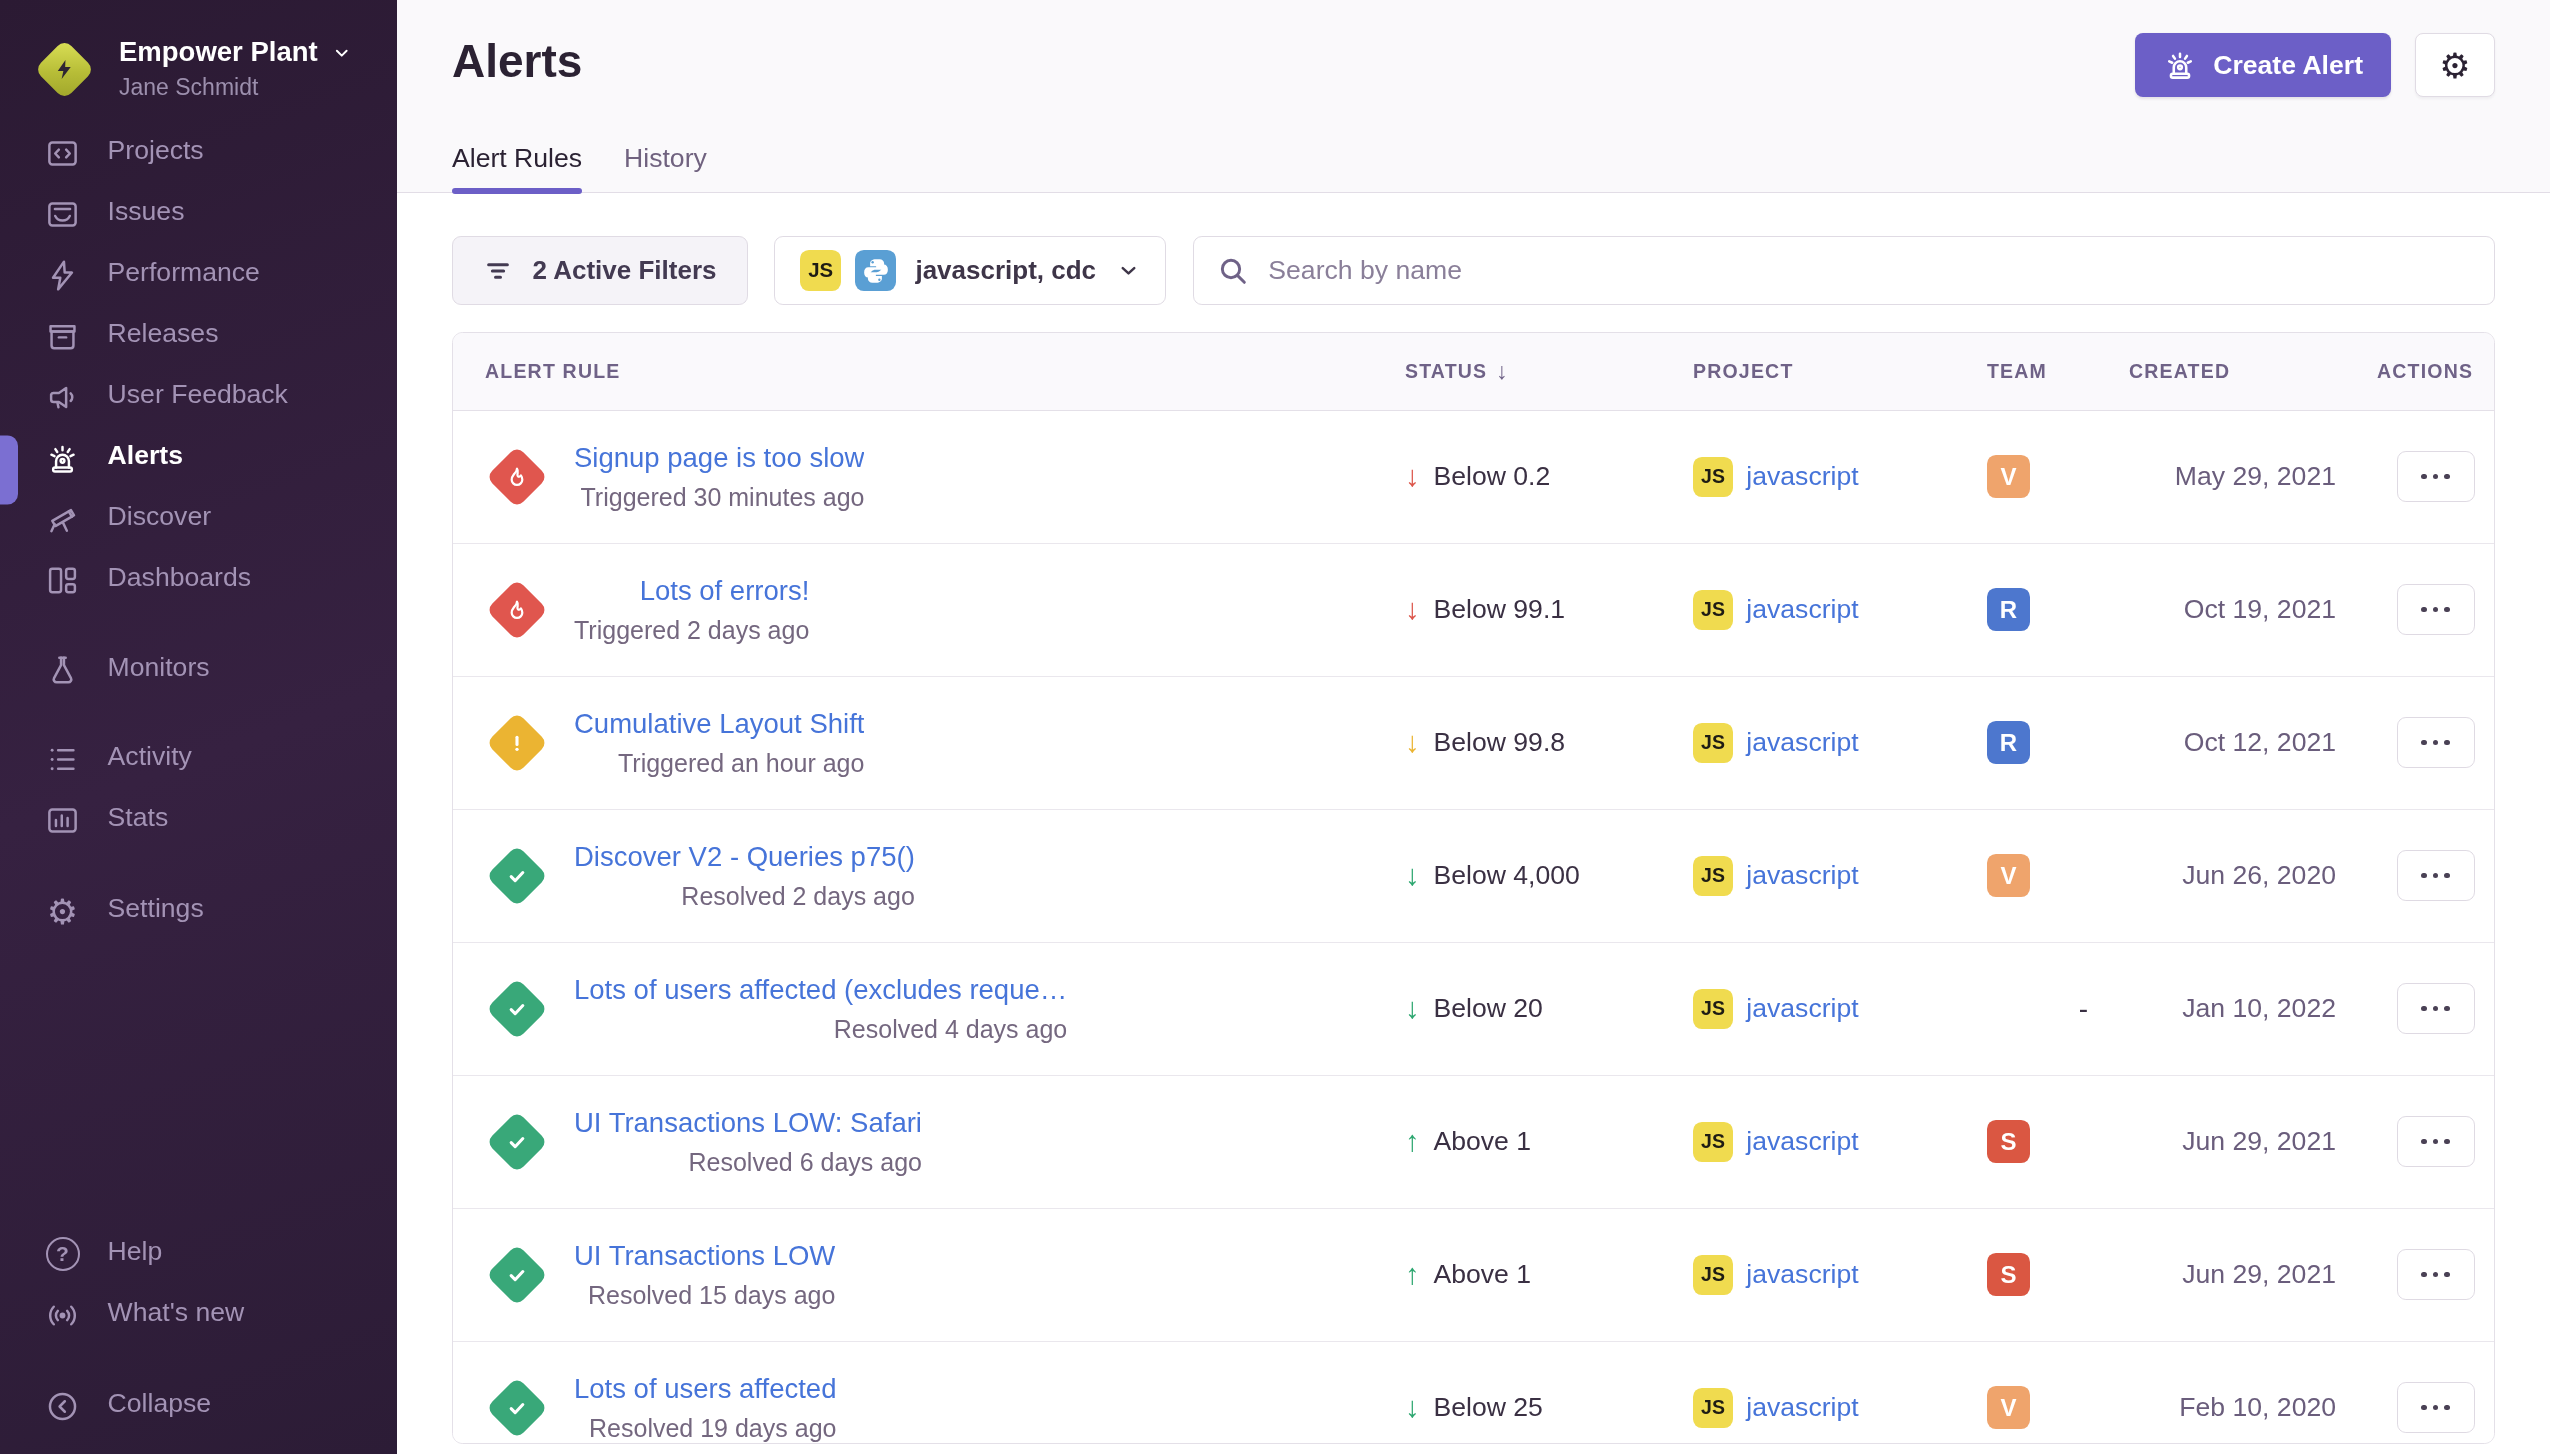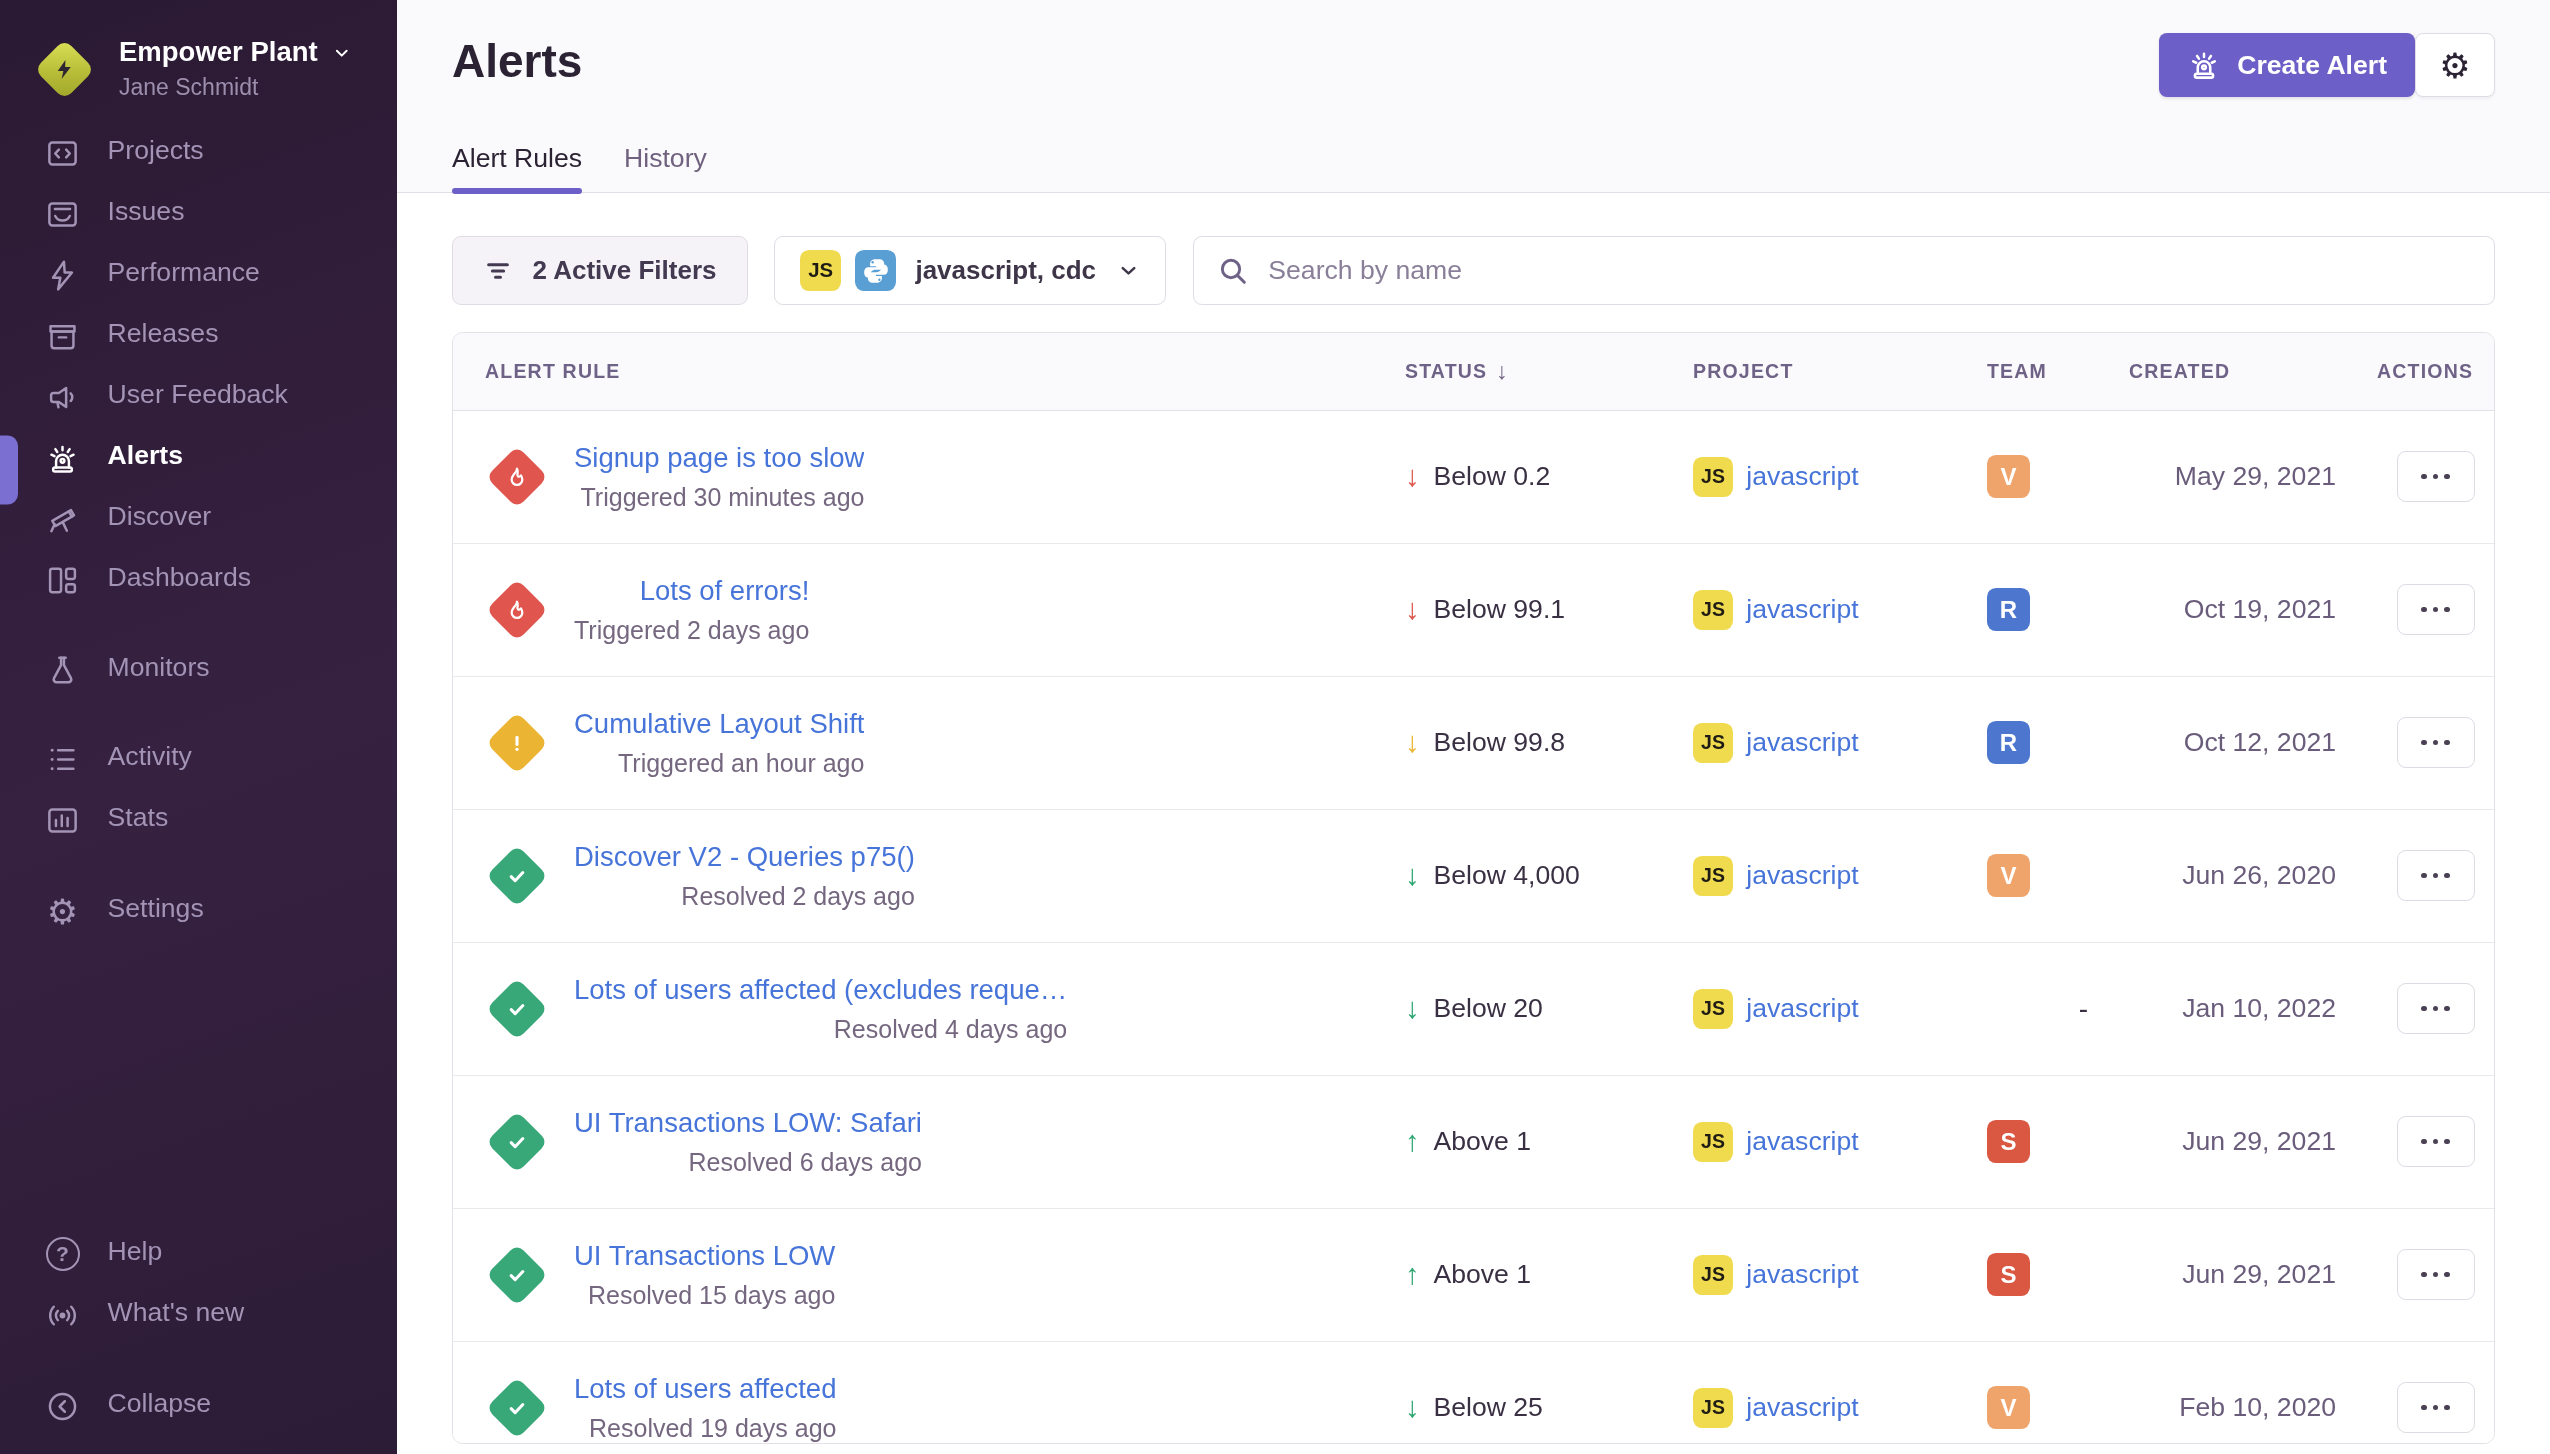--- a/index.html
+++ b/index.html
@@ -63,21 +63,21 @@
     display:flex; flex-direction:column; justify-content:space-between;
   }
   .page-title { font-size:46px; font-weight:700; color:#2B2233; line-height:1.05; }
   .tabs { display:flex; gap:42px; }
   .tab { position:relative; font-size:26.6px; color:#70627F; padding-bottom:17.7px; cursor:pointer; }
   .tab.active { color:#2B2233; }
   .tab.active::after {
     content:""; position:absolute; left:0; right:0; bottom:-1.8px; height:6.2px;
     background:#6C5FC7; border-radius:3.5px;
   }
-  .header-actions { position:absolute; top:33px; right:55px; display:flex; }
+  .header-actions { position:absolute; top:33px; right:55px; display:flex; gap:24px; }
   .btn-create {
     height:64px; padding:0 28px; border:none; border-radius:8px;
     background:#6C5FC7; color:#ffffff; font-size:26.6px; font-weight:600;
     display:flex; align-items:center; gap:16px; cursor:pointer;
     font-family:"Liberation Sans", sans-serif;
     box-shadow:0 1.8px 2.7px rgba(43,34,51,0.1);
   }
   .btn-create svg { stroke:#ffffff; fill:none; stroke-width:1.8; stroke-linecap:round; stroke-linejoin:round; }
   .btn-gear {
     width:80px; height:64px; border-radius:8px; border:1.8px solid #E0DBE4; background:#ffffff;

